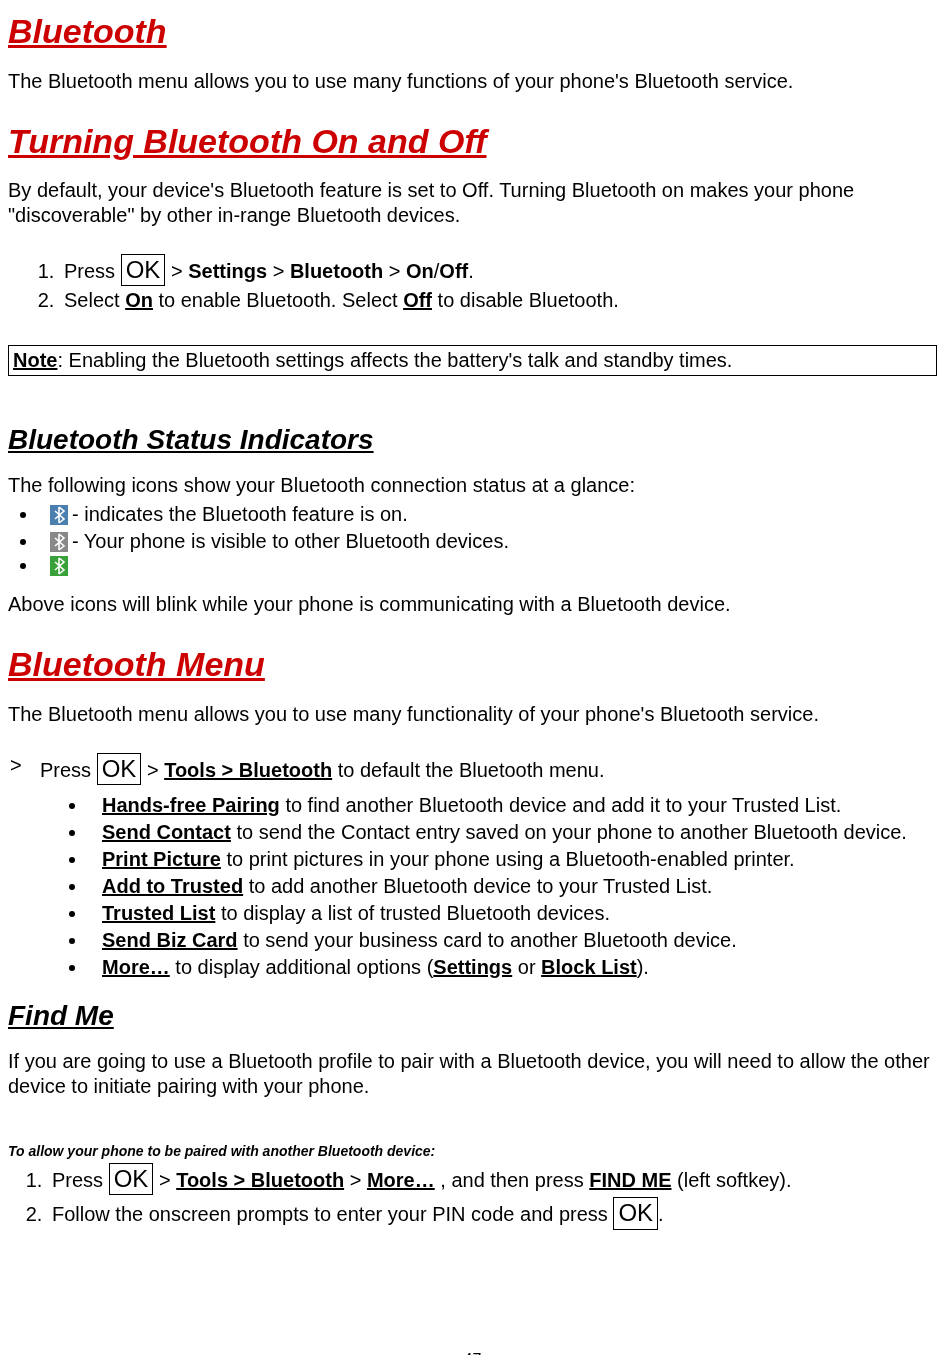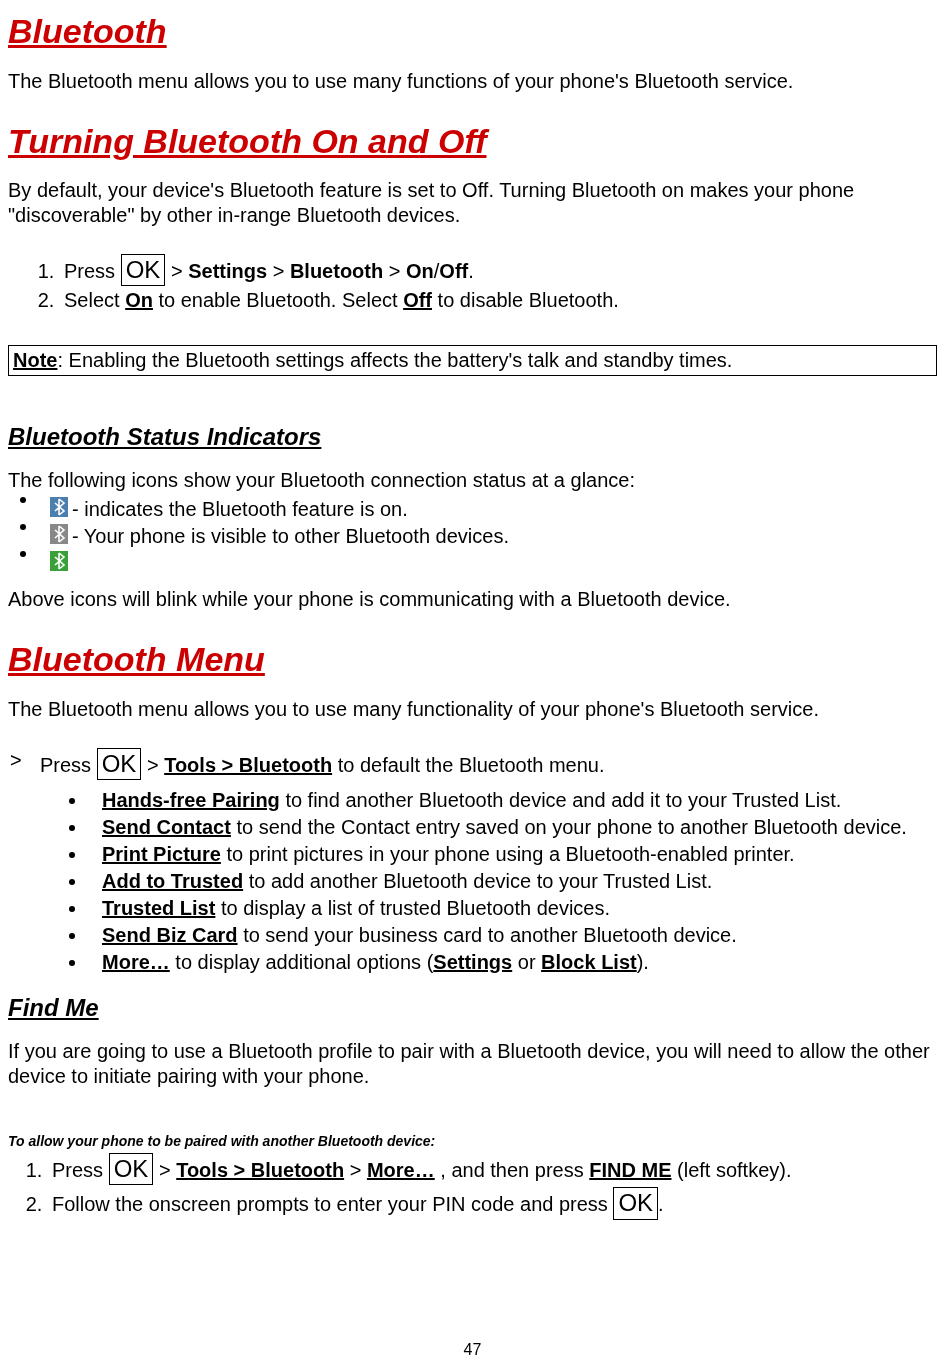--- a/index.html
+++ b/index.html
@@ -13,21 +13,21 @@
   }
   .h1 {
     font-size: 34px;
     font-weight: bold;
     font-style: italic;
     color: #cc0000;
     text-decoration: underline;
     margin: 0 0 2px 0;
   }
   .h2 {
-    font-size: 24px;
+    font-size: 28px;
     font-weight: bold;
     font-style: italic;
     text-decoration: underline;
     margin: 18px 0 2px 0;
   }
   .h3 {
     font-size: 14px;
     font-weight: bold;
     font-style: italic;
     margin: 18px 0 2px 0;
@@ -59,20 +59,21 @@
   }
   .bt-icon {
     display: inline-block;
     width: 18px;
     height: 20px;
     vertical-align: middle;
     margin-right: 4px;
   }
   .icon-row {
     display: flex;
+    align-items: center;
     margin: 2px 0;
   }
   .icon-row .dot {
     width: 6px; height: 6px; background:#000; border-radius:50%;
     margin: 0 24px 0 12px; flex-shrink:0;
   }
   .page-num {
     text-align: center;
     margin-top: 120px;
     font-size: 16px;

